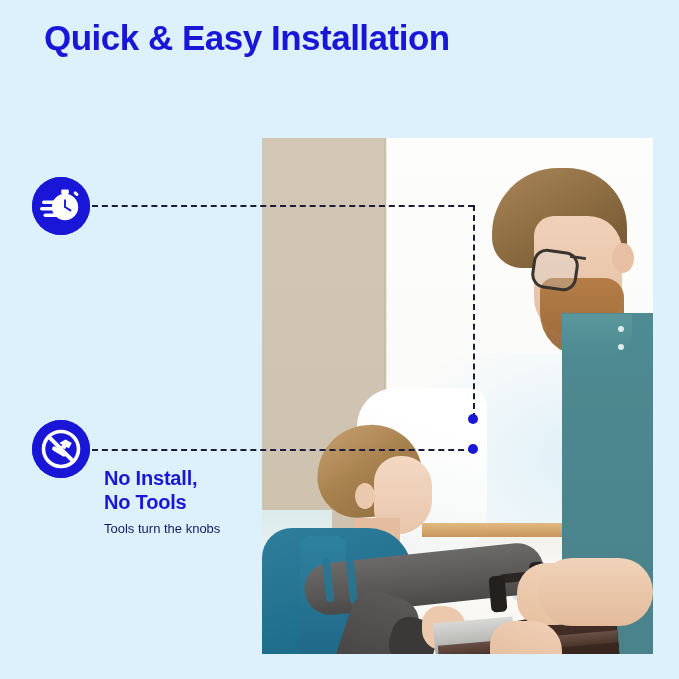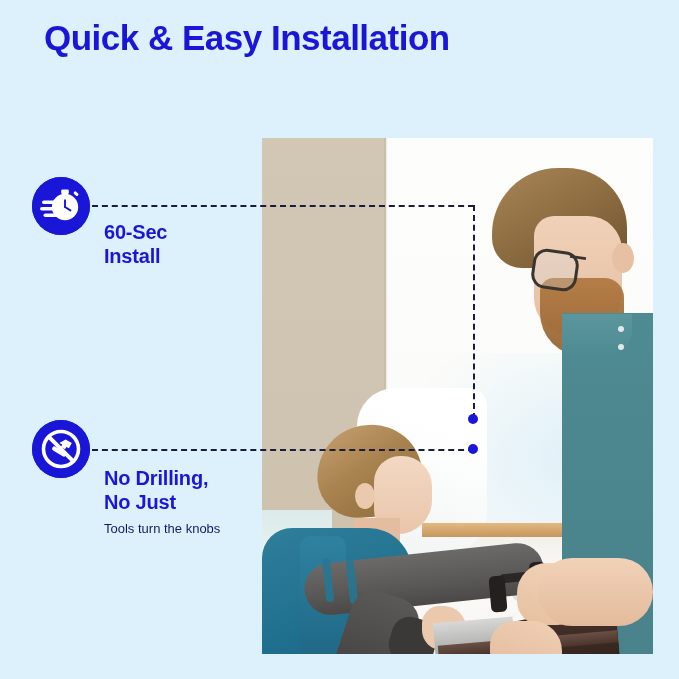--- a/index.html
+++ b/index.html
@@ -239,39 +239,33 @@
         <line x1="33" y1="30" x2="33" y2="23.2"></line>
         <line x1="33" y1="30" x2="38.4" y2="33.4"></line>
       </g>
       <g fill="#ffffff">
         <rect x="10" y="23.5" width="15" height="3.6" rx="1.8"></rect>
         <rect x="8" y="30" width="17" height="3.6" rx="1.8"></rect>
         <rect x="11.5" y="36.5" width="13.5" height="3.6" rx="1.8"></rect>
       </g>
     </svg>
   </div>
-  <div class="feature-text" id="feature-1-text">
-    <div class="feature-title">
-      <span>60-Sec</span><br>
-      <span>Install</span>
-    </div>
-  </div>
 
   <div class="feature-icon" id="icon-no-tools">
     <svg width="58" height="58" viewBox="0 0 58 58" aria-hidden="true">
       <circle cx="29" cy="29" r="29" fill="#1a16d8"></circle>
       <circle cx="29" cy="29" r="17.5" fill="none" stroke="#ffffff" stroke-width="3.6"></circle>
       <g fill="#ffffff">
         <path d="M33.6 19.6 l6.2 3.4 -2.9 5.3 -2.6 -1.4 -1.3 2.3 -4.1 -2.2 1.3 -2.4 -2.8 -1.5 z"></path>
         <rect x="19.4" y="29.2" width="15.4" height="4.6" rx="2.1" transform="rotate(31 27.1 31.5)"></rect>
       </g>
       <line x1="17.4" y1="17.4" x2="40.6" y2="40.6" stroke="#ffffff" stroke-width="4" stroke-linecap="round"></line>
     </svg>
   </div>
   <div class="feature-text" id="feature-2-text">
     <div class="feature-title">
-      <span>No Drilling,</span><br>
-      <span>No Just</span>
+      <span>No Install,</span><br>
+      <span>No Tools</span>
     </div>
     <div class="feature-sub">Tools turn the knobs</div>
   </div>
 
 </div>
 
 </body></html>

